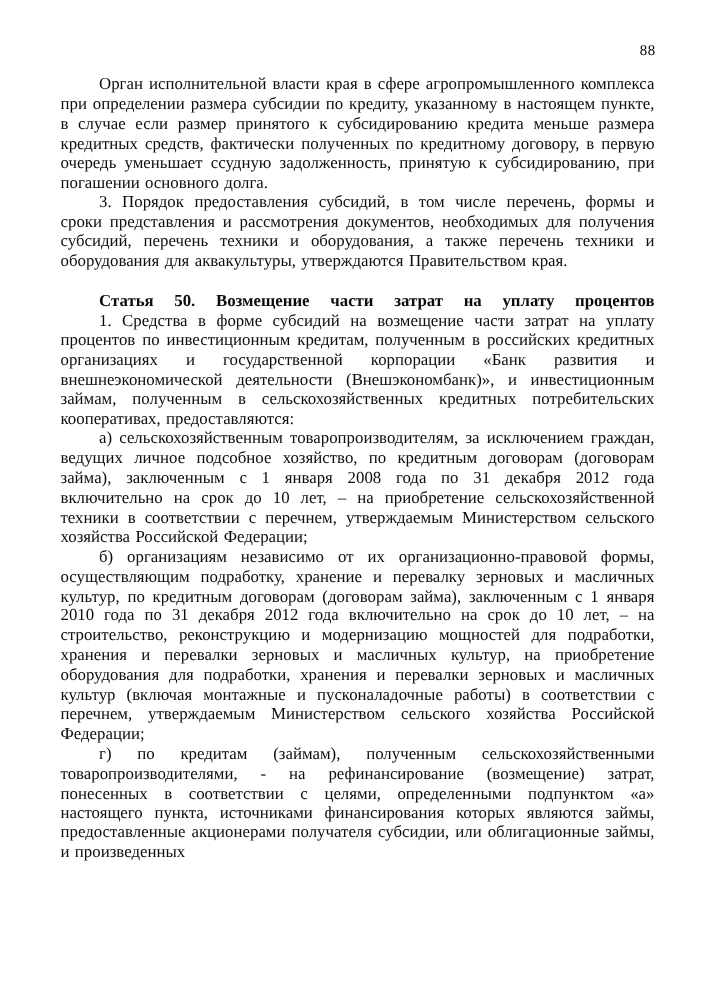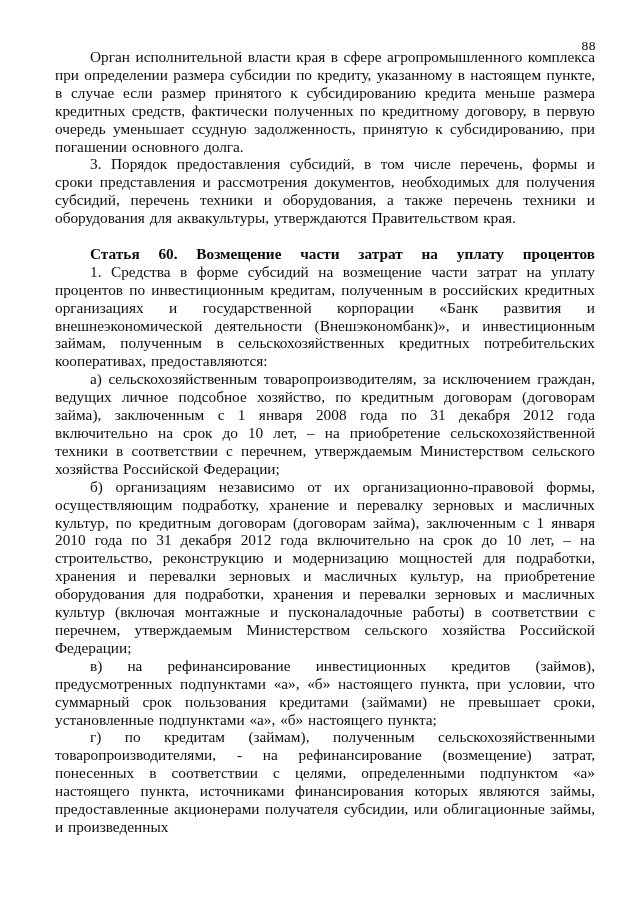--- a/index.html
+++ b/index.html
@@ -20,21 +20,21 @@
     position: absolute;
     top: 38px;
     right: 44px;
     font-size: 13.5px;
     letter-spacing: 0.5px;
     color: #0c0c0c;
   }
   .content {
     position: absolute;
     left: 55px;
-    top: 48px;
+    top: 68px;
     width: 540px;
   }
   .content p {
     font-size: 15.3px;
     line-height: 17.9px;
     text-align: justify;
     text-indent: 35px;
     word-spacing: 1px;
     color: #0c0c0c;
   }
@@ -63,27 +63,26 @@
 
   <div class="page-number">88</div>
 
   <div class="content">
 
     <p>Орган исполнительной власти края в сфере агропромышленного комплекса при определении размера субсидии по кредиту, указанному в настоящем пункте, в случае если размер принятого к субсидированию кредита меньше размера кредитных средств, фактически полученных по кредитному договору, в первую очередь уменьшает ссудную задолженность, принятую к субсидированию, при погашении основного долга.</p>
 
     <p>3. Порядок предоставления субсидий, в том числе перечень, формы и сроки представления и рассмотрения документов, необходимых для получения субсидий, перечень техники и оборудования, а также перечень техники и оборудования для аквакультуры, утверждаются Правительством края.</p>
 
     <div class="article-heading">
-      <span class="heading-line1">Статья 60. Возмещение части затрат на уплату процентов</span>
+      <span class="heading-line1">Статья 50. Возмещение части затрат на уплату процентов</span>
     </div>
 
     <p>1. Средства в форме субсидий на возмещение части затрат на уплату процентов по инвестиционным кредитам, полученным в российских кредитных организациях и государственной корпорации «Банк развития и внешнеэкономической деятельности (Внешэкономбанк)», и инвестиционным займам, полученным в сельскохозяйственных кредитных потребительских кооперативах, предоставляются:</p>
 
     <p>а) сельскохозяйственным товаропроизводителям, за исключением граждан, ведущих личное подсобное хозяйство, по кредитным договорам (договорам займа), заключенным с 1 января 2008 года по 31 декабря 2012 года включительно на срок до 10 лет, – на приобретение сельскохозяйственной техники в соответствии с перечнем, утверждаемым Министерством сельского хозяйства Российской Федерации;</p>
 
     <p>б) организациям независимо от их организационно-правовой формы, осуществляющим подработку, хранение и перевалку зерновых и масличных культур, по кредитным договорам (договорам займа), заключенным с 1 января 2010 года по 31 декабря 2012 года включительно на срок до 10 лет, – на строительство, реконструкцию и модернизацию мощностей для подработки, хранения и перевалки зерновых и масличных культур, на приобретение оборудования для подработки, хранения и перевалки зерновых и масличных культур (включая монтажные и пусконаладочные работы) в соответствии с перечнем, утверждаемым Министерством сельского хозяйства Российской Федерации;</p>
 
-    <p>в) на рефинансирование инвестиционных кредитов (займов), предусмотренных подпунктами «а», «б» настоящего пункта, при условии, что суммарный срок пользования кредитами (займами) не превышает сроки, установленные подпунктами «а», «б» настоящего пункта;</p>
 
     <p>г) по кредитам (займам), полученным сельскохозяйственными товаропроизводителями, - на рефинансирование (возмещение) затрат, понесенных в соответствии с целями, определенными подпунктом «а» настоящего пункта, источниками финансирования которых являются займы, предоставленные акционерами получателя субсидии, или облигационные займы, и произведенных</p>
 
   </div>
 </div>
 
 </body></html>

